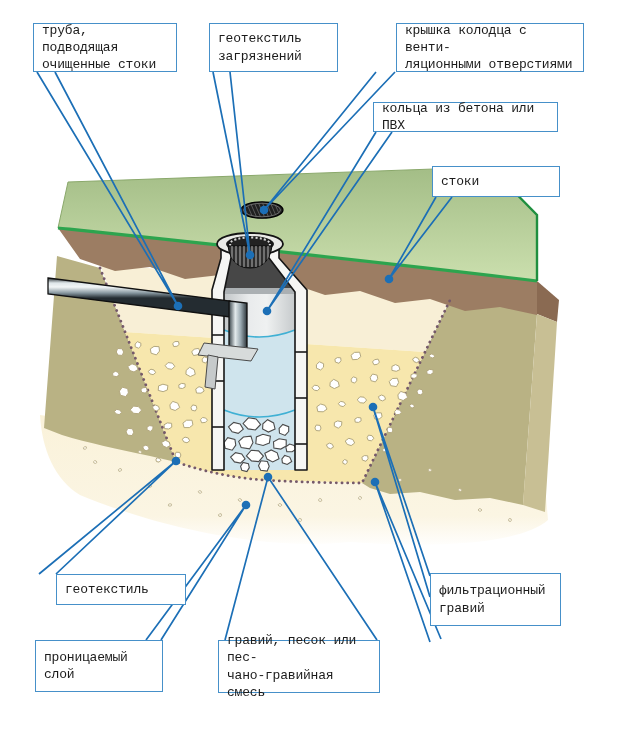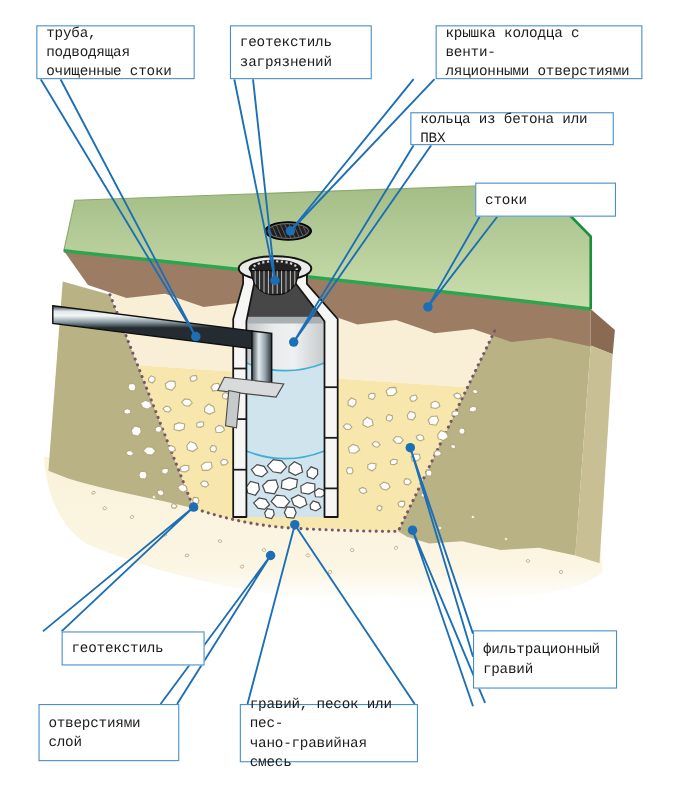--- a/index.html
+++ b/index.html
@@ -271,19 +271,19 @@
 
 <div class="callout" style="left:33px;top:23px;width:144px;height:49px;">труба, подводящая
 очищенные стоки</div>
 <div class="callout" style="left:209px;top:23px;width:129px;height:49px;">геотекстиль
 загрязнений</div>
 <div class="callout" style="left:372px;top:23px;width:188px;height:49px;margin-left:24px;">крышка колодца с венти-
 ляционными отверстиями</div>
 <div class="callout" style="left:373px;top:102px;width:185px;height:30px;">кольца из бетона или ПВХ</div>
 <div class="callout" style="left:432px;top:166px;width:128px;height:31px;">стоки</div>
 <div class="callout" style="left:33px;top:574px;width:130px;height:31px;margin-left:23px;">геотекстиль</div>
-<div class="callout" style="left:35px;top:640px;width:128px;height:52px;">отверстиями
+<div class="callout" style="left:35px;top:640px;width:128px;height:52px;">проницаемый
 слой</div>
 <div class="callout" style="left:218px;top:640px;width:162px;height:53px;">гравий, песок или пес-
 чано-гравийная смесь</div>
 <div class="callout" style="left:430px;top:573px;width:131px;height:53px;">фильтрационный
 гравий</div>
 </div>
 
 </body></html>

